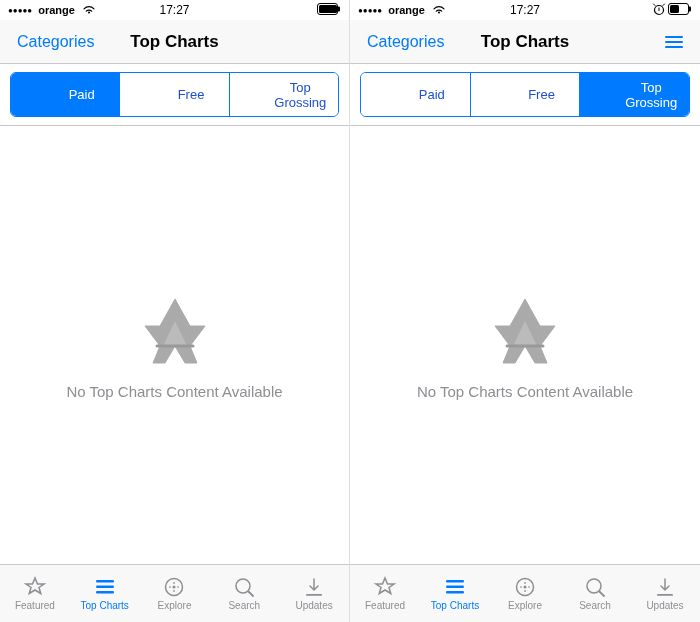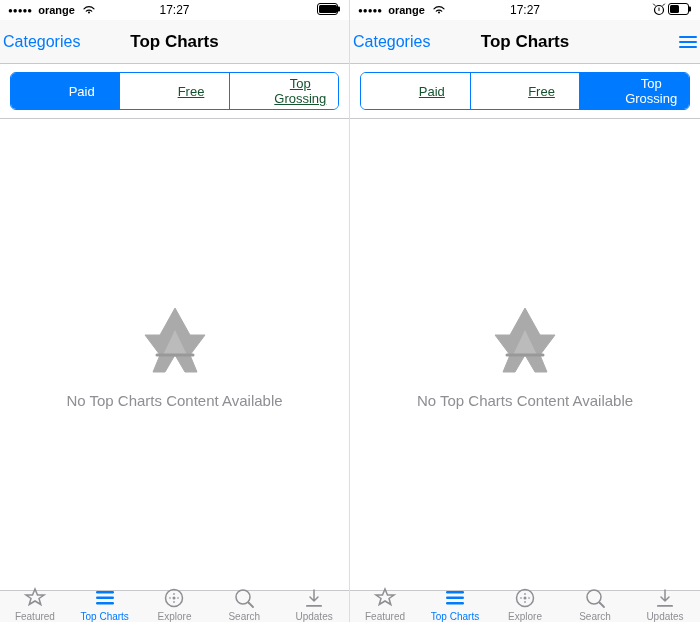--- a/index.html
+++ b/index.html
@@ -58,21 +58,21 @@
     }
 
     
     .nav-bar {
       height: 44px;
       background: #f8f8f8;
       border-bottom: 1px solid #c8c7cc;
       display: flex;
       align-items: center;
       justify-content: space-between;
-      padding: 0 3px;
+      padding: 0 17px;
       position: relative;
     }
     .nav-title {
       font-size: 17px;
       font-weight: 600;
       color: #000;
       position: absolute;
       left: 50%;
       transform: translateX(-50%);
     }
@@ -101,39 +101,38 @@
       border-bottom: 1px solid #c8c7cc;
     }
     .segment-inner {
       display: flex;
       border: 1.5px solid #007aff;
       border-radius: 6px;
       overflow: hidden;
     }
     .segment-btn {
       flex: 1;
-      height: 36px;
+      height: 43px;
       display: flex;
       align-items: center;
       justify-content: center;
       font-size: 13px;
       font-weight: 500;
       cursor: pointer;
       border: none;
       outline: none;
       padding-left: 33px;
     }
     .segment-btn.active {
       background: #007aff;
       color: #fff;
     }
     .segment-btn.inactive {
       background: #fff;
-      color: #14532d;
-      text-decoration: underline;
+      color: #1d4ed8;
     }
     .segment-btn:not(:last-child) {
       border-right: 1.5px solid #007aff;
     }
 
     
     .content-area {
       flex: 1;
       display: flex;
       flex-direction: column;
@@ -143,25 +142,25 @@
       gap: 8px;
     }
     .no-content-text {
       font-size: 15px;
       color: #8e8e93;
       text-align: center;
     }
 
     
     .tab-bar {
-      height: 32px;
+      height: 58px;
       background: #f8f8f8;
       border-top: 1px solid #c8c7cc;
       display: flex;
-      align-items: flex-end;
+      align-items: center;
     }
     .tab-item {
       flex: 1;
       display: flex;
       flex-direction: column;
       align-items: center;
       justify-content: center;
       gap: 2px;
       cursor: pointer;
     }

